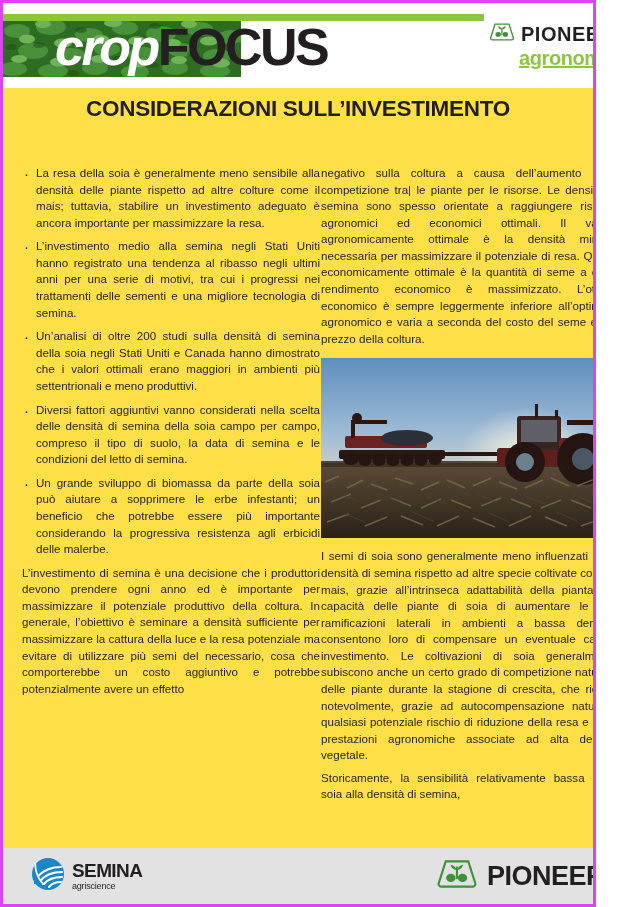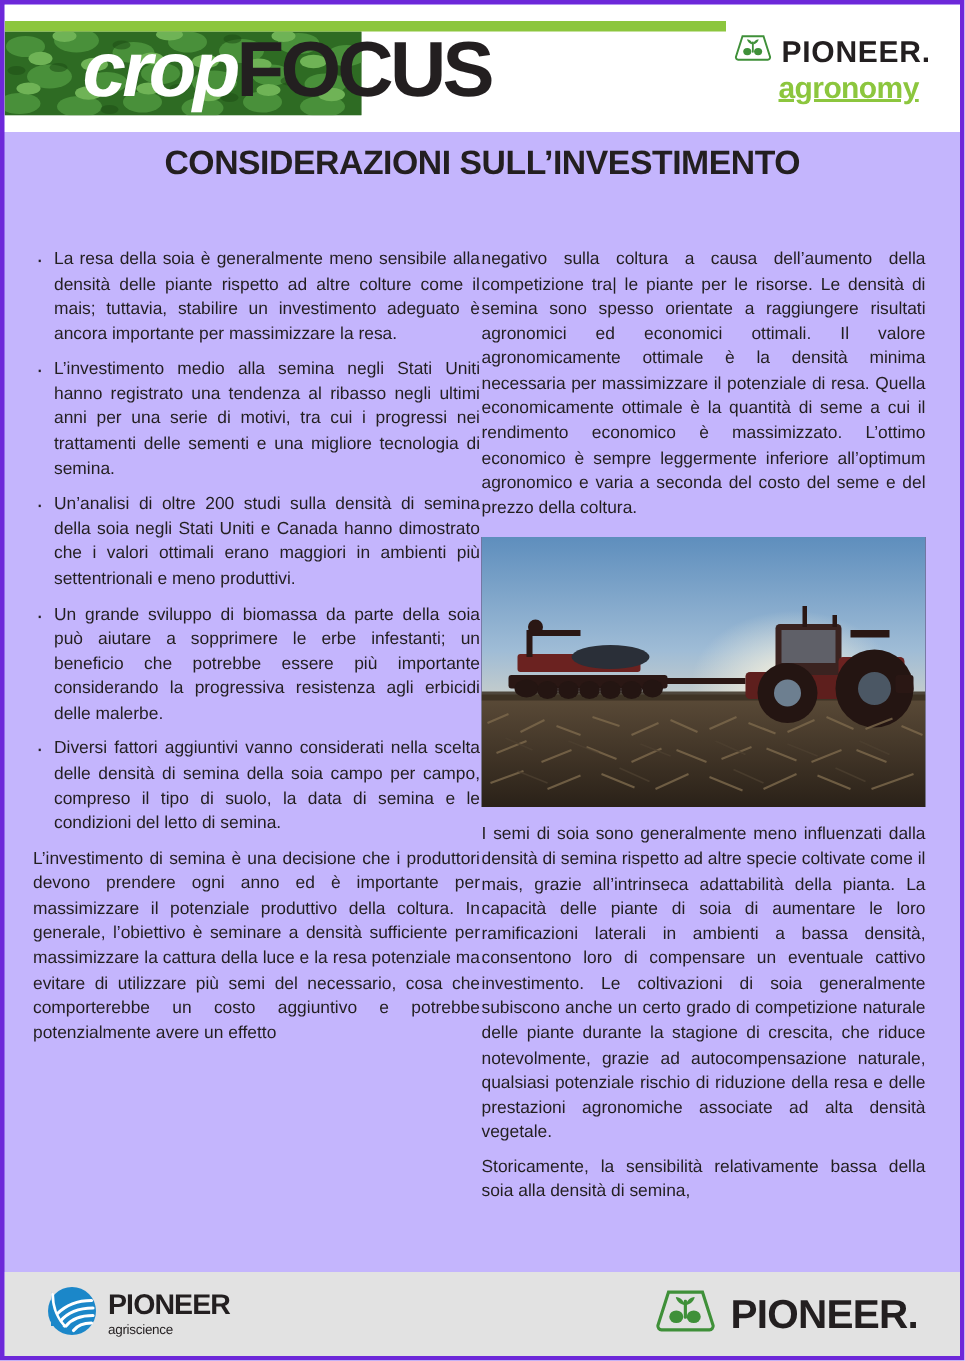--- a/index.html
+++ b/index.html
@@ -8,25 +8,25 @@
     background: #ffffff;
   }
   body {
     width: 643px;
     height: 907px;
     font-family: "Liberation Sans", sans-serif;
     overflow: hidden;
   }
   .page {
     position: relative;
-    width: 643px;
+    width: 596px;
     height: 907px;
     box-sizing: border-box;
-    border: 3px solid #6d28d9;
-    background: #c4b5fd;
+    border: 3px solid #d946ef;
+    background: #fde047;
     overflow: hidden;
   }
 
   
   .header {
     position: relative;
     height: 85px;
     background: #ffffff;
   }
   .banner-strip {
@@ -326,22 +326,22 @@
     <div>CONSIDERAZIONI SULL’INVESTIMENTO</div>
   </div>
 
   <div class="columns">
 
     <div class="col col-left">
       <ul class="bullets">
         <li>La resa della soia è generalmente meno sensibile alla densità delle piante rispetto ad altre colture come il mais; tuttavia, stabilire un investimento adeguato è ancora importante per massimizzare la resa.</li>
         <li>L’investimento medio alla semina negli Stati Uniti hanno registrato una tendenza al ribasso negli ultimi anni per una serie di motivi, tra cui i progressi nei trattamenti delle sementi e una migliore tecnologia di semina.</li>
         <li>Un’analisi di oltre 200 studi sulla densità di semina della soia negli Stati Uniti e Canada hanno dimostrato che i valori ottimali erano maggiori in ambienti più settentrionali e meno produttivi.</li>
+        <li>Diversi fattori aggiuntivi vanno considerati nella scelta delle densità di semina della soia campo per campo, compreso il tipo di suolo, la data di semina e le condizioni del letto di semina.</li>
         <li>Un grande sviluppo di biomassa da parte della soia può aiutare a sopprimere le erbe infestanti; un beneficio che potrebbe essere più importante considerando la progressiva resistenza agli erbicidi delle malerbe.</li>
-        <li>Diversi fattori aggiuntivi vanno considerati nella scelta delle densità di semina della soia campo per campo, compreso il tipo di suolo, la data di semina e le condizioni del letto di semina.</li>
       </ul>
       <p class="body">L’investimento di semina è una decisione che i produttori devono prendere ogni anno ed è importante per massimizzare il potenziale produttivo della coltura. In generale, l’obiettivo è seminare a densità sufficiente per massimizzare la cattura della luce e la resa potenziale ma evitare di utilizzare più semi del necessario, cosa che comporterebbe un costo aggiuntivo e potrebbe potenzialmente avere un effetto</p>
     </div>
 
     <div class="col col-right">
       <p class="body">negativo sulla coltura a causa dell’aumento della competizione tra| le piante per le risorse. Le densità di semina sono spesso orientate a raggiungere risultati agronomici ed economici ottimali. Il valore agronomicamente ottimale è la densità minima necessaria per massimizzare il potenziale di resa. Quella economicamente ottimale è la quantità di seme a cui il rendimento economico è massimizzato. L’ottimo economico è sempre leggermente inferiore all’optimum agronomico e varia a seconda del costo del seme e del prezzo della coltura.</p>
 
       <div class="photo">
         <svg width="296" height="180" viewBox="0 0 296 180" xmlns="http://www.w3.org/2000/svg" aria-hidden="true">
           <defs>
@@ -461,21 +461,21 @@
             <path d="M30 10 C21 10 13 13 7 19"></path>
             <path d="M31 15 C22 15 14 18 9 24"></path>
             <path d="M31 20 C24 20 17 22 13 27"></path>
             <path d="M30 25 C25 25 21 26 18 30"></path>
             <path d="M4 6 C4 14 6 21 12 27"></path>
           </g>
           <path d="M3 3 C3 12 5 20 11 27 L3 27 Z" fill="#1b87c9"></path>
         </svg>
       </span>
       <span class="corteva-text">
-        <span class="ct-name">PIONEER</span>
+        <span class="ct-name">SEMINA</span>
         <span class="ct-sub">agriscience</span>
       </span>
     </div>
 
     <div class="pioneer-foot">
       <span>
         <svg width="42" height="30" viewBox="0 0 26 18" xmlns="http://www.w3.org/2000/svg" aria-hidden="true">
           <path d="M6 1.2 H20 L24.4 15 A1.6 1.6 0 0 1 22.9 16.8 H3.1 A1.6 1.6 0 0 1 1.6 15 Z" fill="none" stroke="#3f9039" stroke-width="1.3"></path>
           <g fill="#3f9039">
             <ellipse cx="9.2" cy="11.4" rx="2.9" ry="2.6"></ellipse>

